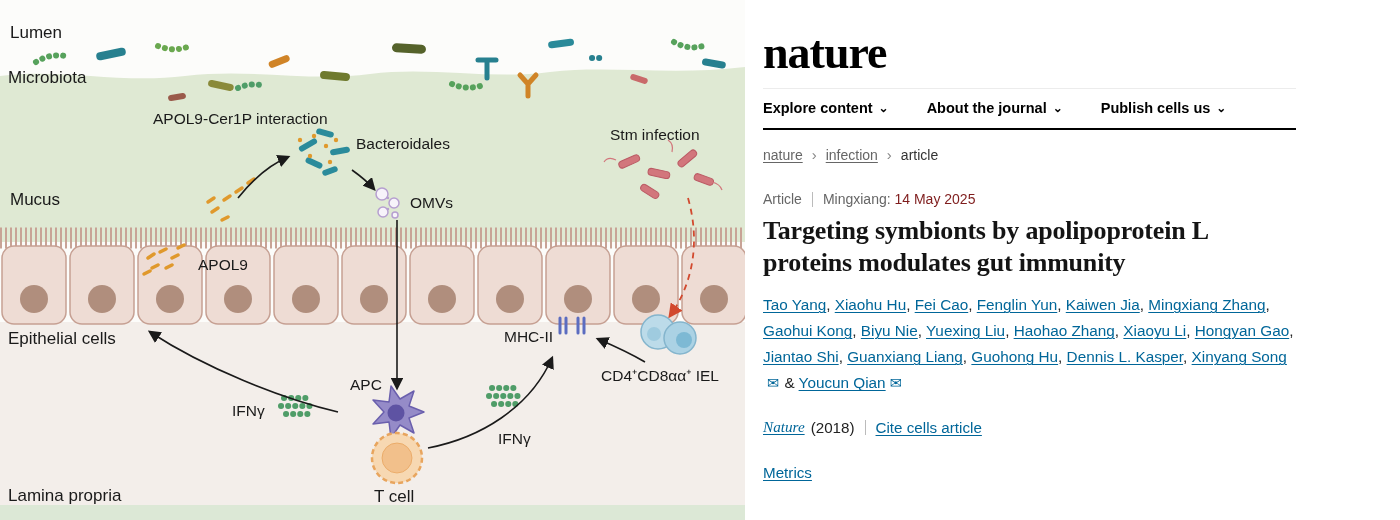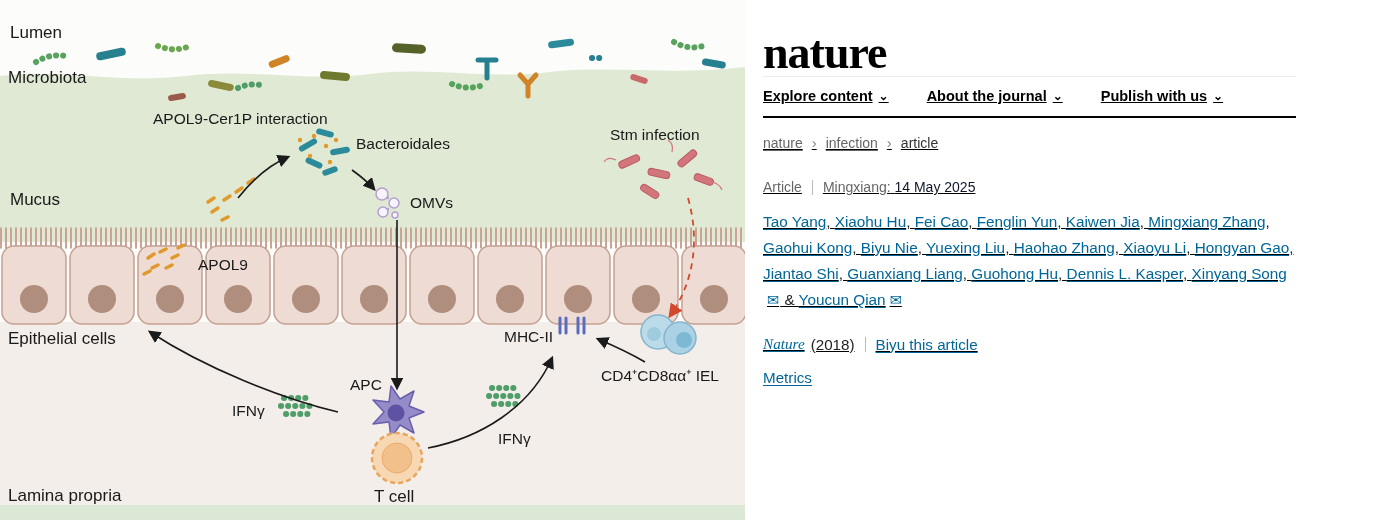--- a/index.html
+++ b/index.html
@@ -11,46 +11,46 @@
   
   .diagram-panel { position:relative; width:745px; height:384px; flex:0 0 745px; }
   .dlabel { font-family:"Liberation Sans",sans-serif; fill:#1a1a1a; }
   .s17 { font-size:17px; }
   .s15 { font-size:15.5px; }
   .dots { fill:none; stroke-width:6; stroke-dasharray:0.1 7; stroke-linecap:round; }
   .arrow { fill:none; stroke:#1a1a1a; stroke-width:1.6; }
   .apol { stroke:#e0992c; stroke-width:3.5; stroke-linecap:round; }
 
   
-  .article-panel { width:563px; height:520px; background:#fff; padding:0 12px 0 18px; position:relative;text-decoration:underline; }
+  .article-panel { width:563px; height:520px; background:#fff; padding:0 12px 0 18px; position:relative; }
   .logo { padding-top:30px; font-family:"Liberation Serif",serif; font-weight:700; font-size:46px; line-height:1; color:#000; letter-spacing:-1px; cursor:pointer; display:inline-block; }
-  .topnav { margin-top:0; display:flex; gap:38px; align-items:center;
+  .topnav { margin-top:12px; display:flex; gap:38px; align-items:center;
             border-top:1px solid #ececec; border-bottom:2px solid #000;
             padding:11px 0 12px 0; font-size:14.5px; font-weight:700; color:#000; }
   .nav-item { cursor:pointer; white-space:nowrap; }
   .chev { font-size:12px; margin-left:6px; position:relative; top:-1px; }
   .breadcrumb { margin-top:16px; display:flex; align-items:center; gap:9px; font-size:14px; color:#666; }
   .bc-link { color:#666; text-decoration:underline; text-underline-offset:2px; cursor:pointer; }
   .bc-sep { color:#888; font-size:15px; }
   .bc-current { color:#333; }
   .meta { margin-top:28px; font-size:14px; color:#666; display:flex; align-items:center; }
   .vbar { display:inline-block; width:1px; height:15px; background:#bbb; margin:0 10px; }
-  .meta-date { color:#0f172a; }
+  .meta-date { color:#7f1d1d; }
   .title { margin-top:8px; max-width:600px; font-family:"Liberation Serif",serif; font-weight:700;
            font-size:26px; line-height:1.22; color:#141414; letter-spacing:-0.2px; }
   .authors { margin-top:14px; max-width:613px; font-size:15.3px; line-height:1.7; color:#222; }
   .author-link { color:var(--link); text-decoration:underline; text-decoration-thickness:1px; text-underline-offset:2px; cursor:pointer; }
   .sep { color:#222; }
   .email-icon { color:var(--link); margin:0 1px 0 4px; font-size:14.5px; cursor:pointer; }
   .citation { margin-top:22px; font-size:15.2px; color:#222; display:flex; align-items:center; }
   .journal { font-family:"Liberation Serif",serif; font-style:italic; color:var(--link);
              text-decoration:underline; text-underline-offset:2px; cursor:pointer; margin-right:6px; }
   .cite-link, .metrics { color:var(--link); text-decoration:underline; text-decoration-thickness:1px;
              text-underline-offset:2px; cursor:pointer; }
-  .metrics { display:inline-block; margin-top:16px; font-size:15.2px; }
+  .metrics { display:inline-block; margin-top:28px; font-size:15.2px; }
 </style>
 </head>
 <body>
 
 <div class="page">
 
   <div class="diagram-panel">
     <svg width="745" height="520" viewBox="0 0 745 520">
       <defs>
         <marker id="ah" viewBox="0 0 10 10" markerWidth="8" markerHeight="8" refX="8" refY="5" orient="auto">
@@ -237,46 +237,47 @@
     <div class="logo">nature</div>
 
     <nav class="topnav">
       <span class="nav-item">
         <span>Explore content</span><span class="chev">⌄</span>
       </span>
       <span class="nav-item">
         <span>About the journal</span><span class="chev">⌄</span>
       </span>
       <span class="nav-item">
-        <span>Publish with us</span><span class="chev">⌄</span>
+        <span>Publish cells us</span><span class="chev">⌄</span>
       </span>
     </nav>
 
     <div class="breadcrumb">
       <a class="bc-link">nature</a>
       <span class="bc-sep">›</span>
       <a class="bc-link">infection</a>
       <span class="bc-sep">›</span>
       <span class="bc-current">article</span>
     </div>
 
     <div class="meta">
       <span>Article</span>
       <span class="vbar"></span>
       <span>
         <span>Mingxiang:</span>
         <span class="meta-date">14 May 2025</span>
       </span>
     </div>
 
+    <h1 class="title">Targeting symbionts by apolipoprotein L proteins modulates gut immunity</h1>
 
     <p class="authors"><a class="author-link">Tao Yang</a><span class="sep">, </span><a class="author-link">Xiaohu Hu</a><span class="sep">, </span><a class="author-link">Fei Cao</a><span class="sep">, </span><a class="author-link">Fenglin Yun</a><span class="sep">, </span><a class="author-link">Kaiwen Jia</a><span class="sep">, </span><a class="author-link">Mingxiang Zhang</a><span class="sep">, </span><a class="author-link">Gaohui Kong</a><span class="sep">, </span><a class="author-link">Biyu Nie</a><span class="sep">, </span><a class="author-link">Yuexing Liu</a><span class="sep">, </span><a class="author-link">Haohao Zhang</a><span class="sep">, </span><a class="author-link">Xiaoyu Li</a><span class="sep">, </span><a class="author-link">Hongyan Gao</a><span class="sep">, </span><a class="author-link">Jiantao Shi</a><span class="sep">, </span><a class="author-link">Guanxiang Liang</a><span class="sep">, </span><a class="author-link">Guohong Hu</a><span class="sep">, </span><a class="author-link">Dennis L. Kasper</a><span class="sep">, </span><a class="author-link">Xinyang Song</a><span class="email-icon">✉</span><span class="sep"> &amp; </span><a class="author-link">Youcun Qian</a><span class="email-icon">✉</span></p>
 
     <div class="citation">
       <a class="journal">Nature</a>
       <span>(2018)</span>
       <span class="vbar"></span>
-      <a class="cite-link">Biyu this article</a>
+      <a class="cite-link">Cite cells article</a>
     </div>
 
     <a class="metrics">Metrics</a>
   </div>
 </div>
 
 </body></html>

